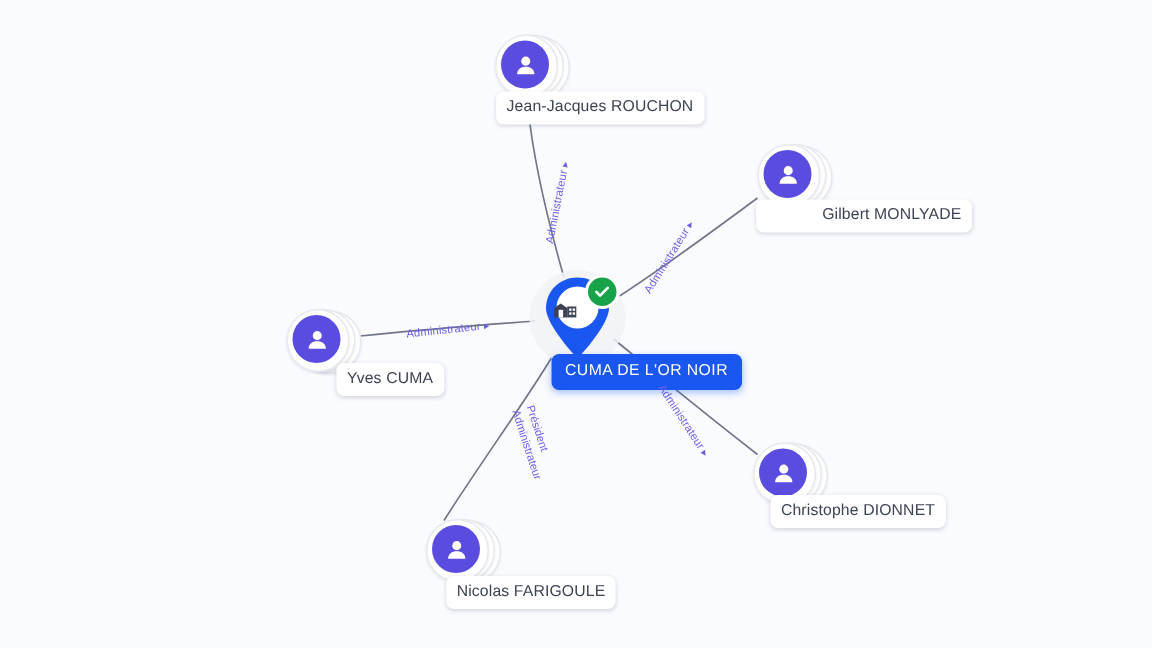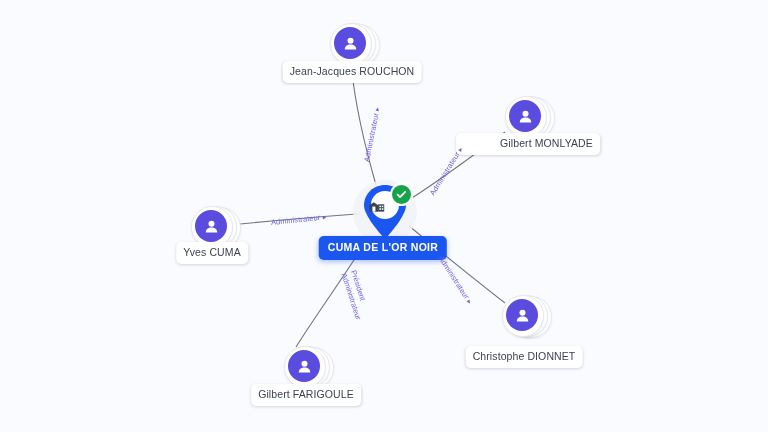--- a/index.html
+++ b/index.html
@@ -61,26 +61,27 @@
     position:absolute;transform:translate(-50%,0);
     background:#ffffff;
     color:#3b4252;
     font-size:10.5px;
     line-height:1;
     padding:5px 7px 6px 7px;
     border-radius:5px;
     white-space:nowrap;
     box-shadow:0 1px 3px rgba(40,45,80,.18);
     letter-spacing:.1px;
+    margin-left:48px;
   }
   .nlabel.primary{
     background:#1a56f0;
     color:#ffffff;
     font-size:10.5px;
-    font-weight:700;
+    font-weight:400;
     letter-spacing:.3px;
     box-shadow:0 2px 5px rgba(26,86,240,.35);
     padding:6px 9px 7px 9px;
     border-radius:5px;
   }
 
   
   .elabel{
     position:absolute;
     color:#6b5fe8;
@@ -204,36 +205,36 @@
     <div class="card c2"></div>
     <div class="card c1"></div>
     <div class="person-avatar">
       <svg width="17" height="17" viewBox="0 0 18 18">
         <circle cx="9" cy="6.1" r="3.2" fill="#ffffff"></circle>
         <path d="M2.9 15.4 C2.9 11.8 5.6 10 9 10 C12.4 10 15.1 11.8 15.1 15.4 Z" fill="#ffffff"></path>
       </svg>
     </div>
   </div>
 </div>
-<div class="nlabel" id="pl-3" style="left: 524px; top: 346px;">Christophe DIONNET</div>
+<div class="nlabel" id="pl-3" style="left: 524px; top: 330px;">Christophe DIONNET</div>
 
 <div class="node" id="n-4" style="left: 306px; top: 368px;">
   <div class="person-stack">
     <div class="card c3"></div>
     <div class="card c2"></div>
     <div class="card c1"></div>
     <div class="person-avatar">
       <svg width="17" height="17" viewBox="0 0 18 18">
         <circle cx="9" cy="6.1" r="3.2" fill="#ffffff"></circle>
         <path d="M2.9 15.4 C2.9 11.8 5.6 10 9 10 C12.4 10 15.1 11.8 15.1 15.4 Z" fill="#ffffff"></path>
       </svg>
     </div>
   </div>
 </div>
-<div class="nlabel" id="pl-4" style="left: 306px; top: 384px;">Gilbert FARIGOULE</div>
+<div class="nlabel" id="pl-4" style="left: 306px; top: 384px;">Nicolas FARIGOULE</div>
 
 <div class="elabel" id="el-0" style="left: 367px; top: 157px; transform: rotate(-79deg);"><span>Administrateur</span> <span class="arrow">▸</span></div>
 <div class="elabel" id="el-1" style="left: 432px; top: 190px; transform: rotate(-58deg);"><span>Administrateur</span> <span class="arrow">▸</span></div>
 <div class="elabel" id="el-2" style="left: 271px; top: 218px; transform: rotate(-6deg);"><span>Administrateur</span> <span class="arrow">▸</span></div>
 <div class="elabel" id="el-3" style="left: 440px; top: 252px; transform: rotate(57deg);"><span>Administrateur</span> <span class="arrow">▸</span></div>
 <div class="elabel-stack" id="el-4" style="left: 348px; top: 262px; transform: rotate(72deg);">
     <div>Président</div>
     <div>Administrateur</div>
   </div>
 

